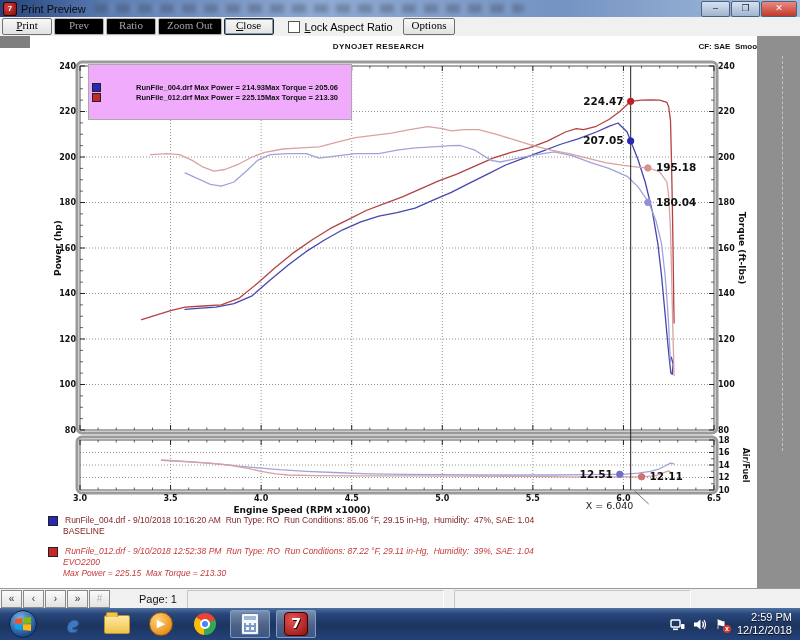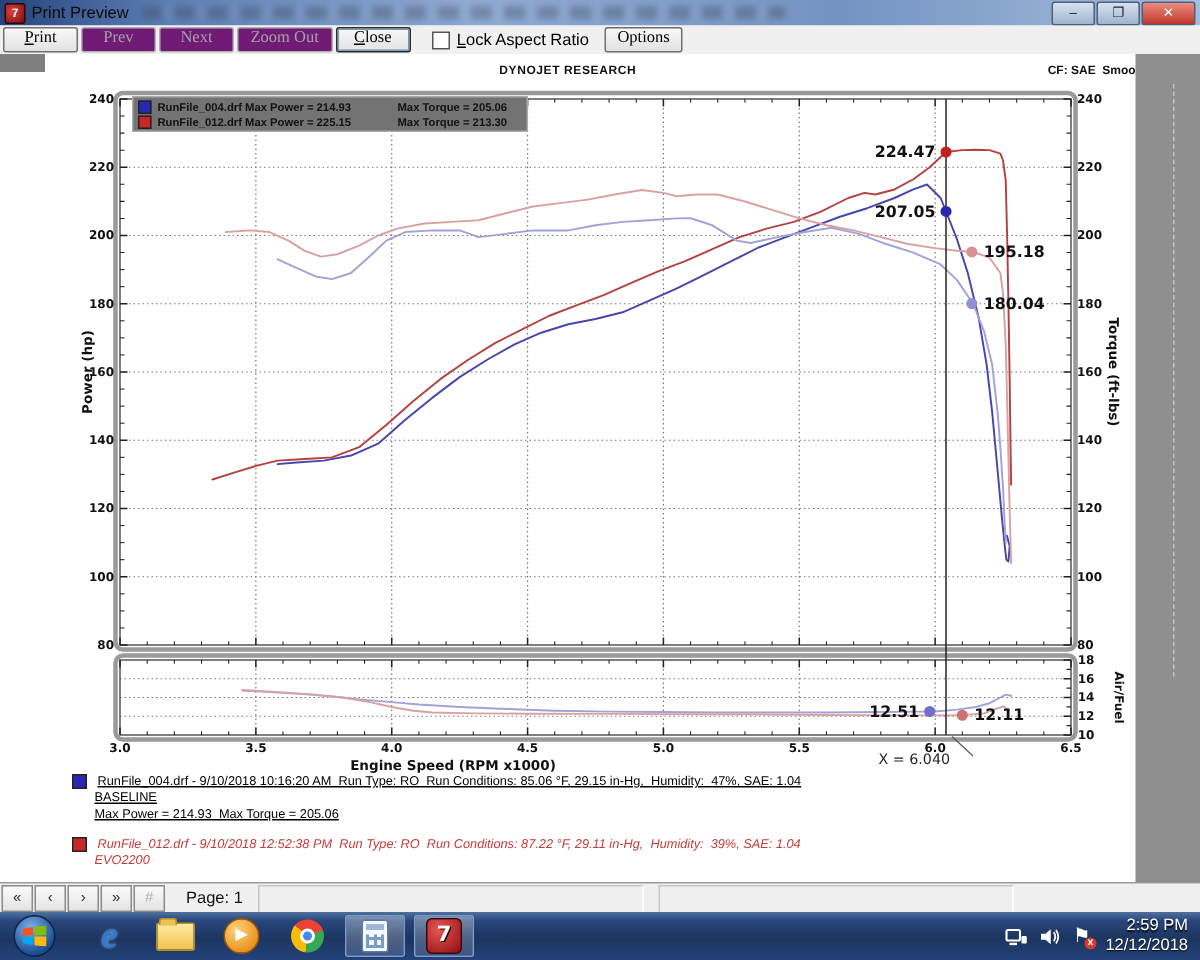--- a/index.html
+++ b/index.html
@@ -20,58 +20,58 @@
   .winbtn{width:27px;height:14px;border:1px solid #4e617f;border-radius:2px;
     background:linear-gradient(#d7e2f0,#9fb4cf);font-size:9px;line-height:12px;text-align:center;color:#223;}
   .winbtn.close{width:34px;background:linear-gradient(#e98b7e,#c0392b);color:#fff;font-weight:bold;}
   
   .toolbar{position:absolute;left:0;top:17px;width:800px;height:19px;background:#f0f0f0;
     border-bottom:1px solid #9a9a9a;display:flex;align-items:center;}
   .tbtn{height:15px;border:1px solid #707070;border-radius:2px;background:linear-gradient(#f8f8f8,#e2e2e2);
     font-size:11px;line-height:13px;text-align:center;color:#000;margin-right:2px;padding:0 2px;font-family:Liberation Serif, serif;}
   .tbtn span{display:block;padding:0 6px;}
   .tbtn.first span::first-letter{text-decoration:underline;}
-  .tbtn.disabled{color:#a3a3a3;background:#701a75;border-color:#b0b0b0;}
+  .tbtn.disabled{color:#a3a3a3;background:#000000;border-color:#b0b0b0;}
   .tbtn.default{border:1px solid #2c2c2c;box-shadow:0 0 0 1px #7a98b8 inset;}
   .w46{width:44px;} .tbtn:first-child{margin-left:2px;}
   .chk-wrap{display:flex;align-items:flex-end;margin:0 10px 0 12px;font-size:11px;}
   .chk{width:10px;height:10px;border:1px solid #555;background:#fff;margin-right:5px;}
   .chk-label::first-letter{text-decoration:underline;}
   
   .preview{position:absolute;left:0;top:36px;width:800px;height:496px;background:#ffffff;}
   .corner-block{position:absolute;left:0;top:0;width:30px;height:12px;background:#7f7f7f;}
   .gutter{position:absolute;left:757px;top:0;width:43px;height:552px;background:#8f8f8f;}
   .gutter .dash{position:absolute;left:25px;top:20px;height:395px;width:0;
     border-left:1px dashed #c2c2c2;}
   .hdr1{position:absolute;left:0;top:6px;width:757px;text-align:center;font-weight:bold;
     font-size:8px;letter-spacing:.4px;color:#111;}
   .hdr2{position:absolute;left:0;top:16px;width:757px;text-align:center;font-weight:bold;
     font-size:8px;color:#111;}
   .hdr-right{position:absolute;right:14px;top:6px;font-weight:bold;font-size:8px;color:#111;white-space:pre;}
   svg#chart-svg{position:absolute;left:0;top:0;}
   
-  .legend{position:absolute;left:88px;top:28px;width:256px;background:#737373;
-    border:1px solid #aaa;padding:1px 3px;}
+  .legend{position:absolute;left:88px;top:28px;width:256px;background:#f0abfc;
+    border:1px solid #aaa;padding:17px 3px;text-align:right;}
   .leg-row{display:flex;align-items:center;height:10px;}
   .leg-chip{width:7px;height:7px;border:1px solid #222;margin-right:4px;flex:0 0 7px;}
   .leg-left{font-size:7.5px;font-weight:bold;color:#111;width:160px;white-space:pre;}
   .leg-right{font-size:7.5px;font-weight:bold;color:#111;white-space:pre;}
   
   .runs{position:absolute;left:48px;top:479px;width:660px;}
   .run{margin-bottom:9px;}
   .run-line{font-size:8.5px;line-height:11px;white-space:pre;display:flex;align-items:center;}
   .run-chip{width:8px;height:8px;border:1px solid #222;margin-right:7px;flex:0 0 8px;}
   .run-line.indent{padding-left:15px;}
   
   .statusbar{position:absolute;left:0;top:588px;width:800px;height:20px;background:#f0f0f0;
     border-top:1px solid #9a9a9a;display:flex;align-items:center;font-size:11px;}
   .sbtn{width:19px;height:16px;border:1px solid #8a8a8a;background:linear-gradient(#fbfbfb,#e3e3e3);
     text-align:center;line-height:15px;color:#333;margin-left:1px;font-size:10px;}
   .sbtn.disabled{color:#b5b5b5;}
-  .page-label{margin-left:14px;color:#111;}
+  .page-label{margin-left:29px;color:#111;}
   .spanel{height:17px;border:1px solid #c7c7c7;border-right-color:#fff;border-bottom-color:#fff;margin-left:10px;}
   .spanel.p1{width:255px;} .spanel.p2{width:235px;}
   
   .taskbar{position:absolute;left:0;top:608px;width:800px;height:32px;
     background:linear-gradient(180deg,#50719f 0%,#29477c 18%,#1c3560 55%,#24427a 100%);
     display:flex;align-items:center;}
   .orb{width:26px;height:26px;border-radius:50%;margin:0 14px 0 9px;
     background:radial-gradient(circle at 40% 30%,#7fb2e8,#1d4f94 70%,#0c2c5c);
     border:1px solid #0a2448;position:relative;}
   .orb svg{position:absolute;left:5px;top:6px;}
@@ -116,21 +116,21 @@
 </div>
 
 <div class="toolbar">
   <div class="tbtn first w46">
       <span>Print</span>
     </div>
   <div class="tbtn disabled w46">
       <span>Prev</span>
     </div>
   <div class="tbtn disabled w46">
-      <span>Next</span>
+      <span>Ratio</span>
     </div>
   <div class="tbtn disabled">
       <span>Zoom Out</span>
     </div>
   <div class="tbtn first default w46">
       <span>Close</span>
     </div>
   <div class="chk-wrap">
     <span class="chk"></span>
     <span class="chk-label">Lock Aspect Ratio</span>
@@ -455,28 +455,28 @@
         <span class="leg-right">Max Torque = 205.06</span>
       </div>
       <div class="leg-row">
         <span class="leg-chip" style="background: rgb(196, 40, 40);"></span>
         <span class="leg-left">RunFile_012.drf Max Power = 225.15</span>
         <span class="leg-right">Max Torque = 213.30</span>
       </div>
     </div>
 
   <div class="runs" id="run-block">
-      <div class="run" style="color: #000000; text-decoration: underline;">
+      <div class="run" style="color: #7f1d1d;">
         <div class="run-line"><span class="run-chip" style="background: rgb(40, 40, 180);"></span><span>RunFile_004.drf - 9/10/2018 10:16:20 AM  Run Type: RO  Run Conditions: 85.06 °F, 29.15 in-Hg,  Humidity:  47%, SAE: 1.04</span></div>
         <div class="run-line indent">BASELINE</div>
-        <div class="run-line indent">Max Power = 214.93  Max Torque = 205.06</div>
       </div>
       <div class="run" style="color: rgb(198, 58, 58); font-style: italic;">
         <div class="run-line"><span class="run-chip" style="background: rgb(196, 40, 40);"></span><span>RunFile_012.drf - 9/10/2018 12:52:38 PM  Run Type: RO  Run Conditions: 87.22 °F, 29.11 in-Hg,  Humidity:  39%, SAE: 1.04</span></div>
         <div class="run-line indent">EVO2200</div>
+        <div class="run-line indent">Max Power = 225.15  Max Torque = 213.30</div>
       </div>
     </div>
 
   <div class="corner-block"></div>
   <div class="gutter">
     <div class="dash"></div>
   </div>
 </div>
 
 <div class="statusbar">

